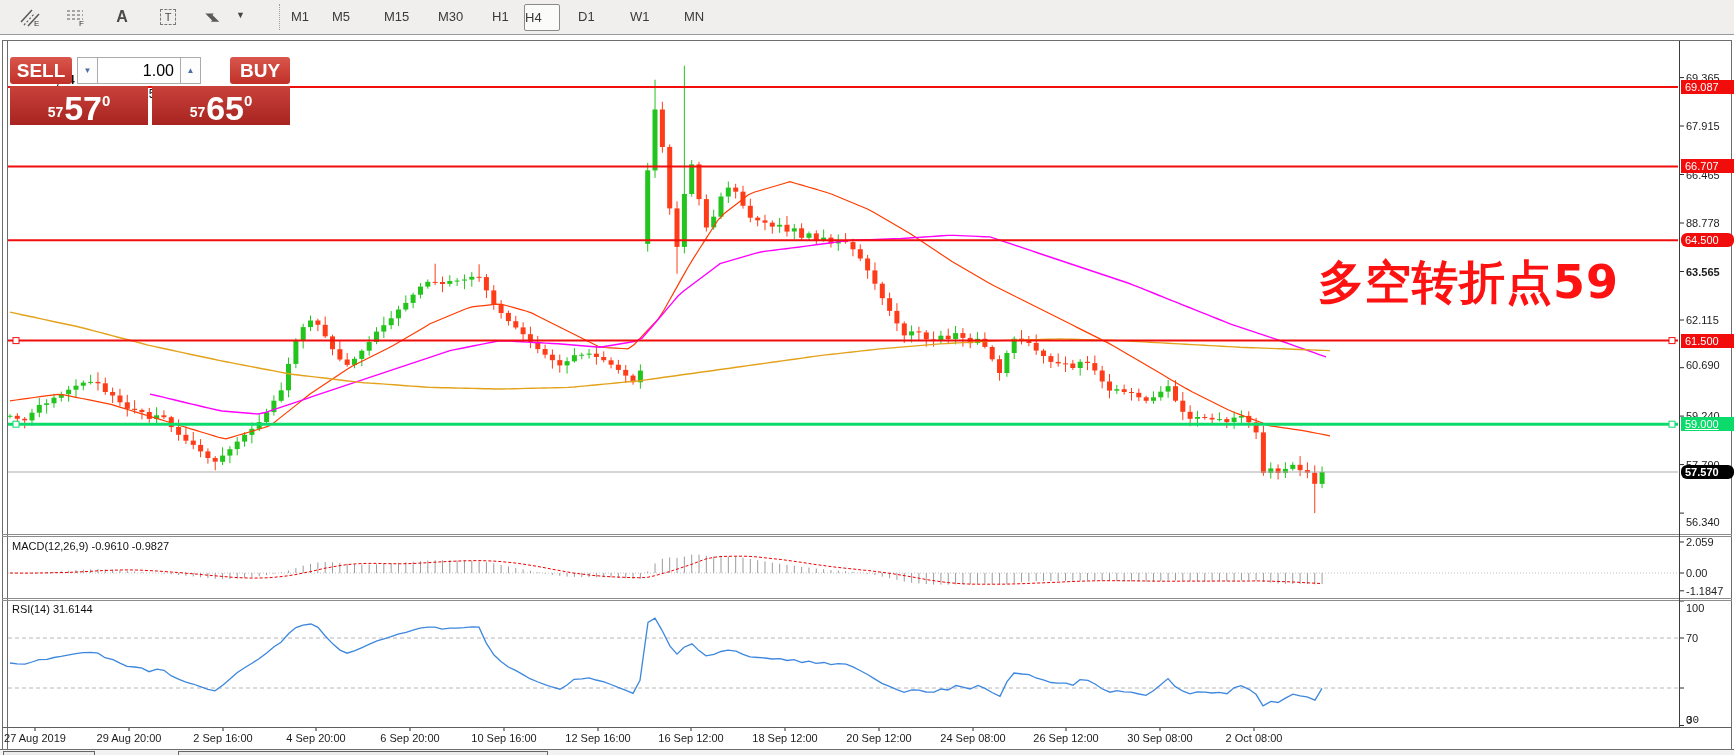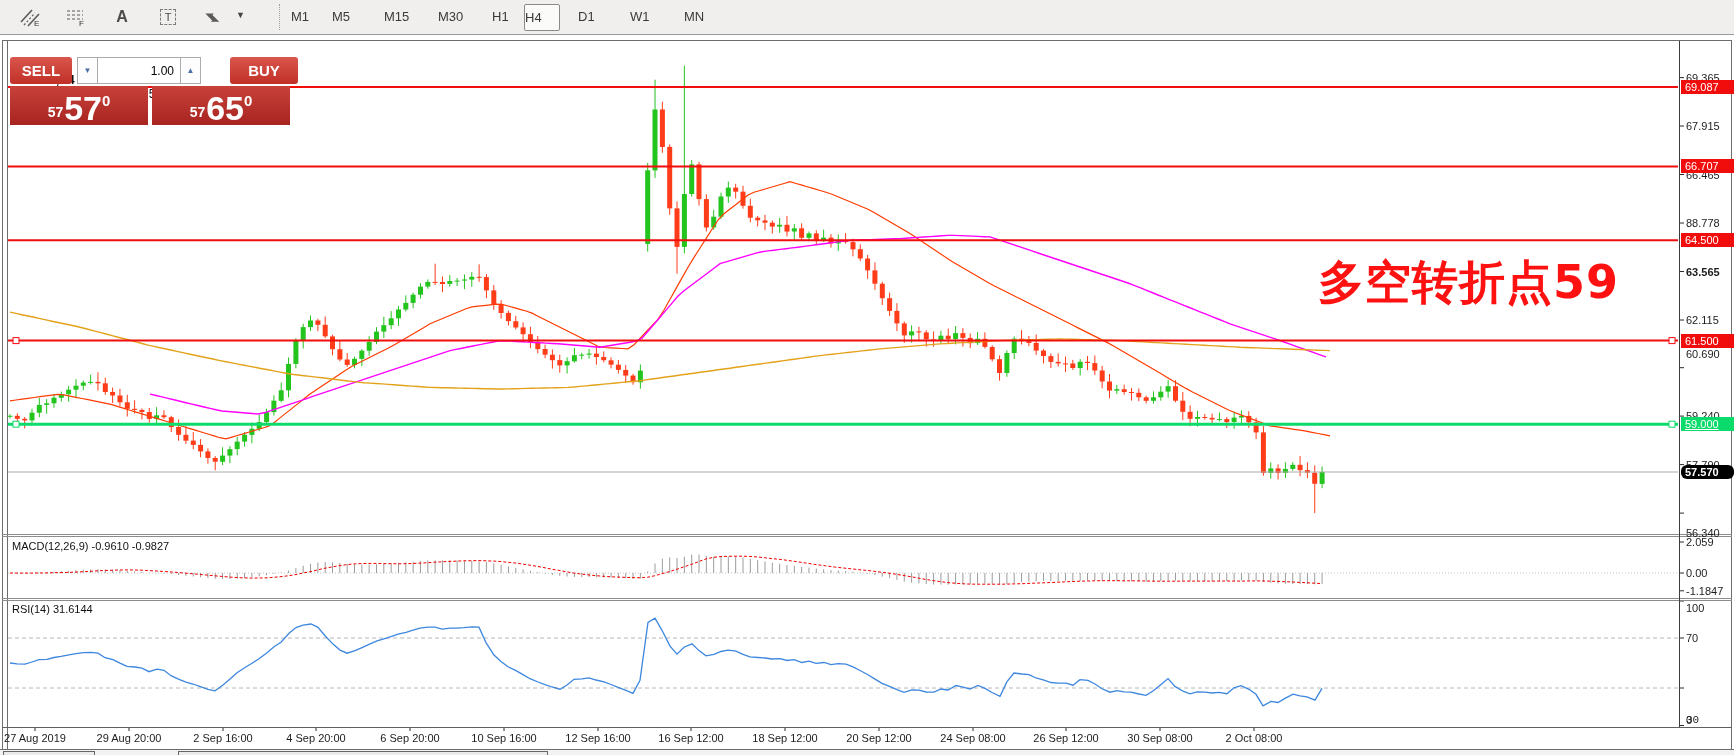--- a/index.html
+++ b/index.html
@@ -13,26 +13,26 @@
   .tf-btn{position:absolute;top:4px;height:25px;line-height:25px;text-align:left;font-size:13px;color:#3a3a3a;cursor:pointer;}
   .tf-btn.active{border:1px solid #8a8a8a;background:#fbfbfa;border-radius:2px;}
   
   .winline{background:#6d6d6d;z-index:5;}
   
   #chart-header{left:12px;top:45px;font-size:12px;color:#111;z-index:20;white-space:pre;}
   #collapse-tri{font-size:8px;margin-right:6px;color:#222;vertical-align:1px;cursor:pointer;}
   #symbol-name{font-weight:bold;}
   
   #trade-panel{left:8px;top:57px;width:284px;height:68px;z-index:25;}
-  .oc-btn{position:absolute;top:0;height:27px;border-radius:3px;color:#fff;font-size:15px;font-weight:bold;
+  .oc-btn{position:absolute;top:0;height:27px;border-radius:3px;color:#fff;font-size:19px;font-weight:bold;
      display:flex;align-items:center;justify-content:center;background:linear-gradient(180deg,#d9564c,#c03028);cursor:pointer;}
   .spin-btn{position:absolute;top:0;width:21px;height:27px;background:#fdfdfd;border:1px solid #ababab;box-sizing:border-box;
      display:flex;align-items:center;justify-content:center;font-size:8px;color:#4a6fa5;cursor:pointer;}
   #volume-input{position:absolute;left:90px;top:0;width:82px;height:27px;border:1px solid #ababab;border-left:none;border-right:none;
-     box-sizing:border-box;text-align:right;font-size:12px;padding-right:6px;font-family:"Liberation Sans",sans-serif;}
+     box-sizing:border-box;text-align:right;font-size:16px;padding-right:6px;font-family:"Liberation Sans",sans-serif;}
   .big-quote{position:absolute;top:29px;height:39px;background:linear-gradient(180deg,#c8423a,#a82420);color:#fff;
      display:flex;align-items:flex-end;justify-content:center;padding-bottom:2px;box-sizing:border-box;cursor:pointer;}
   .bq-small{font-size:14px;font-weight:bold;margin:0 1px 3px 0;}
   .bq-big{font-size:34px;font-weight:bold;line-height:30px;}
   .bq-sup{font-size:15px;font-weight:bold;position:relative;top:-14px;}
   
   .ptick{position:absolute;left:1686px;font-size:11px;color:#1c1c1c;z-index:8;}
   .pbadge{position:absolute;left:1681px;width:53px;height:14px;font-size:11px;color:#fff;z-index:9;
       line-height:14px;padding-left:4px;box-sizing:border-box;}
   .dlabel{position:absolute;top:732px;font-size:11px;color:#1c1c1c;transform:translateX(-50%);white-space:nowrap;z-index:8;}
@@ -106,21 +106,21 @@
   <span id="collapse-tri">▲</span>
   <span id="symbol-name">UKOil-,H4</span>
   <span style="margin-left:10px">57.630 57.650 57.560 57.570</span>
 </div>
 
 <div id="trade-panel" class="abs">
   <div class="oc-btn" style="left:2px;width:62px">SELL</div>
   <div class="spin-btn" style="left:69px">▼</div>
   <input id="volume-input" value="1.00" style="">
   <div class="spin-btn" style="left:172px">▲</div>
-  <div class="oc-btn" style="left:222px;width:68px">BUY</div>
+  <div class="oc-btn" style="left:222px;width:60px">BUY</div>
   <div class="big-quote" style="left:2px;width:138px">
     <span class="bq-small">57</span>
     <span class="bq-big">57</span>
     <span class="bq-sup">0</span>
   </div>
   <div class="big-quote" style="left:144px;width:138px">
     <span class="bq-small">57</span>
     <span class="bq-big">65</span>
     <span class="bq-sup">0</span>
   </div>
@@ -728,29 +728,29 @@
     </g>
   </svg>
 
 <div id="price-ticks">
     <div class="ptick" style="top: 72px;">69.365</div>
     <div class="ptick" style="top: 120px;">67.915</div>
     <div class="ptick" style="top: 169px;">66.465</div>
     <div class="ptick" style="top: 217px;">88.778</div>
     <div class="ptick" style="top: 266px; font-weight: bold;">63.565</div>
     <div class="ptick" style="top: 314px;">62.115</div>
-    <div class="ptick" style="top: 348px;">60.690</div>
+    <div class="ptick" style="top: 359px;">60.690</div>
     <div class="ptick" style="top: 410px;">59.240</div>
     <div class="ptick" style="top: 459px;">57.790</div>
-    <div class="ptick" style="top: 527px;">56.340</div>
+    <div class="ptick" style="top: 516px;">56.340</div>
   </div>
 <div id="price-badges">
     <div class="pbadge" style="top: 80px; background: rgb(242, 13, 13);">69.087</div>
     <div class="pbadge" style="top: 159px; background: rgb(242, 13, 13);">66.707</div>
-    <div class="pbadge" style="top: 233px; background: rgb(242, 13, 13);">64.500</div>
+    <div class="pbadge" style="top: 233px; background: rgb(242, 13, 13); border-radius: 6px;">64.500</div>
     <div class="pbadge" style="top: 334px; background: rgb(242, 13, 13);">61.500</div>
     <div class="pbadge" style="top: 417px; background: rgb(11, 219, 107); text-decoration: underline;">59.000</div>
     <div class="pbadge" style="top: 465px; background: rgb(0, 0, 0); font-weight: bold; border-radius: 6px;">57.570</div>
   </div>
 <div id="macd-axis">
     <div class="ptick" style="top: 536px;">2.059</div>
     <div class="ptick" style="top: 567px;">0.00</div>
     <div class="ptick" style="top: 585px;">-1.1847</div>
   </div>
 <div id="rsi-axis">

